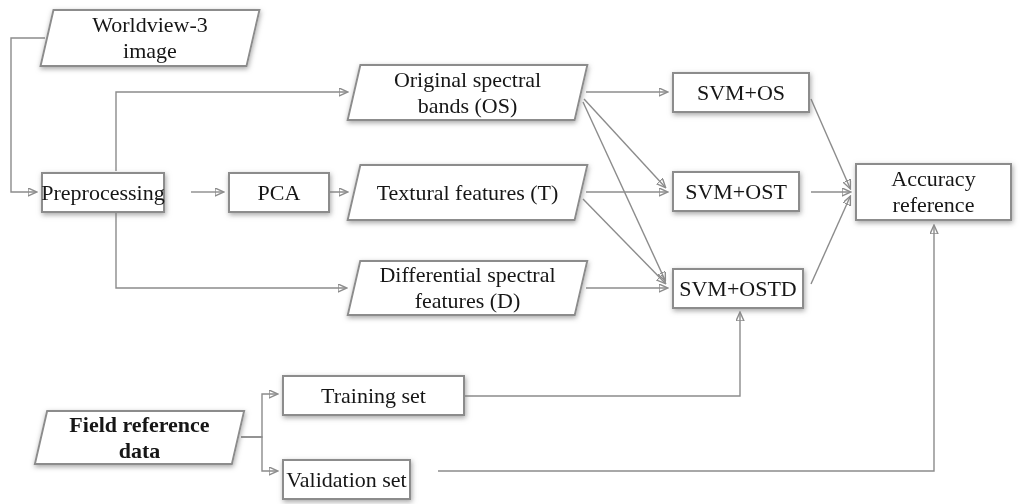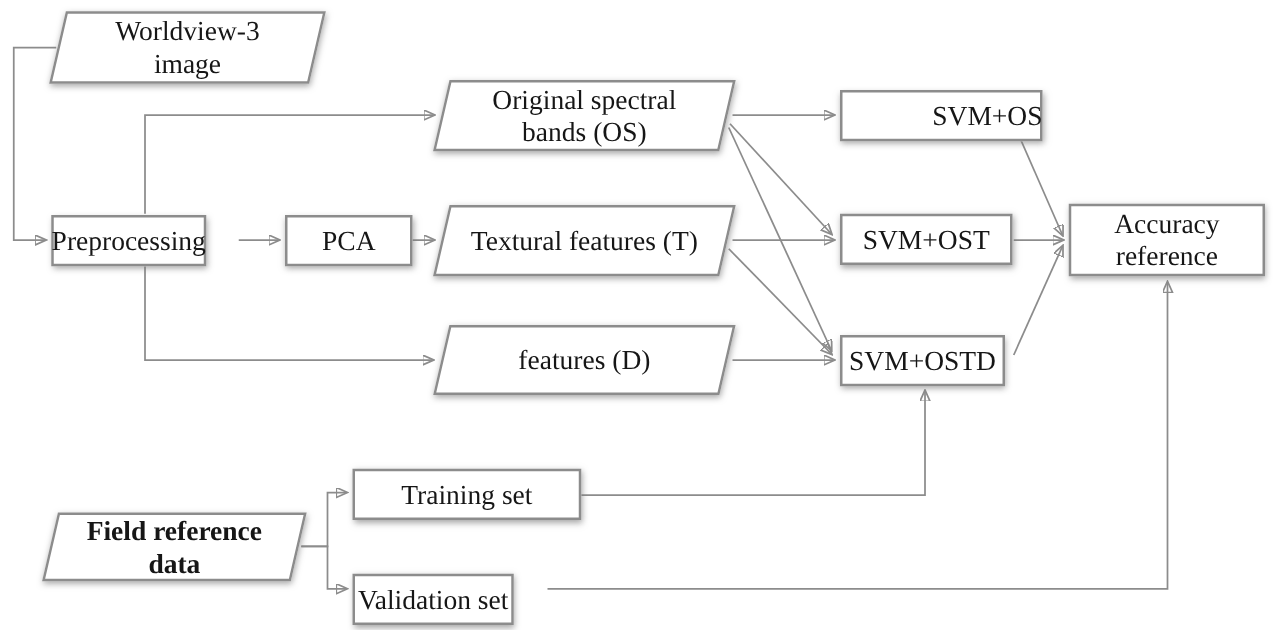--- a/index.html
+++ b/index.html
@@ -120,28 +120,29 @@
   <div class="node para" style="left:345px; top:63px; width:245px; height:59px;">
     <span class="line">Original spectral</span>
     <span class="line">bands (OS)</span>
   </div>
 
   <div class="node para" style="left:345px; top:163px; width:245px; height:59px;">
     <span class="line">Textural features (T)</span>
   </div>
 
   <div class="node para" style="left:345px; top:259px; width:245px; height:58px;">
+    <span class="line">Differential spectral</span>
     <span class="line">features (D)</span>
   </div>
 
-  <div class="node rect" style="left:672px; top:72px; width:162px; height:41px;align-items:flex-end;">
+  <div class="node rect" style="left:672px; top:72px; width:138px; height:41px;">
     <span class="line">SVM+OS</span>
   </div>
 
-  <div class="node rect" style="left:672px; top:171px; width:138px; height:41px;">
+  <div class="node rect" style="left:672px; top:171px; width:128px; height:41px;">
     <span class="line">SVM+OST</span>
   </div>
 
   <div class="node rect" style="left:672px; top:268px; width:132px; height:41px;">
     <span class="line">SVM+OSTD</span>
   </div>
 
   <div class="node rect" style="left:855px; top:163px; width:157px; height:58px;">
     <span class="line">Accuracy</span>
     <span class="line">reference</span>

